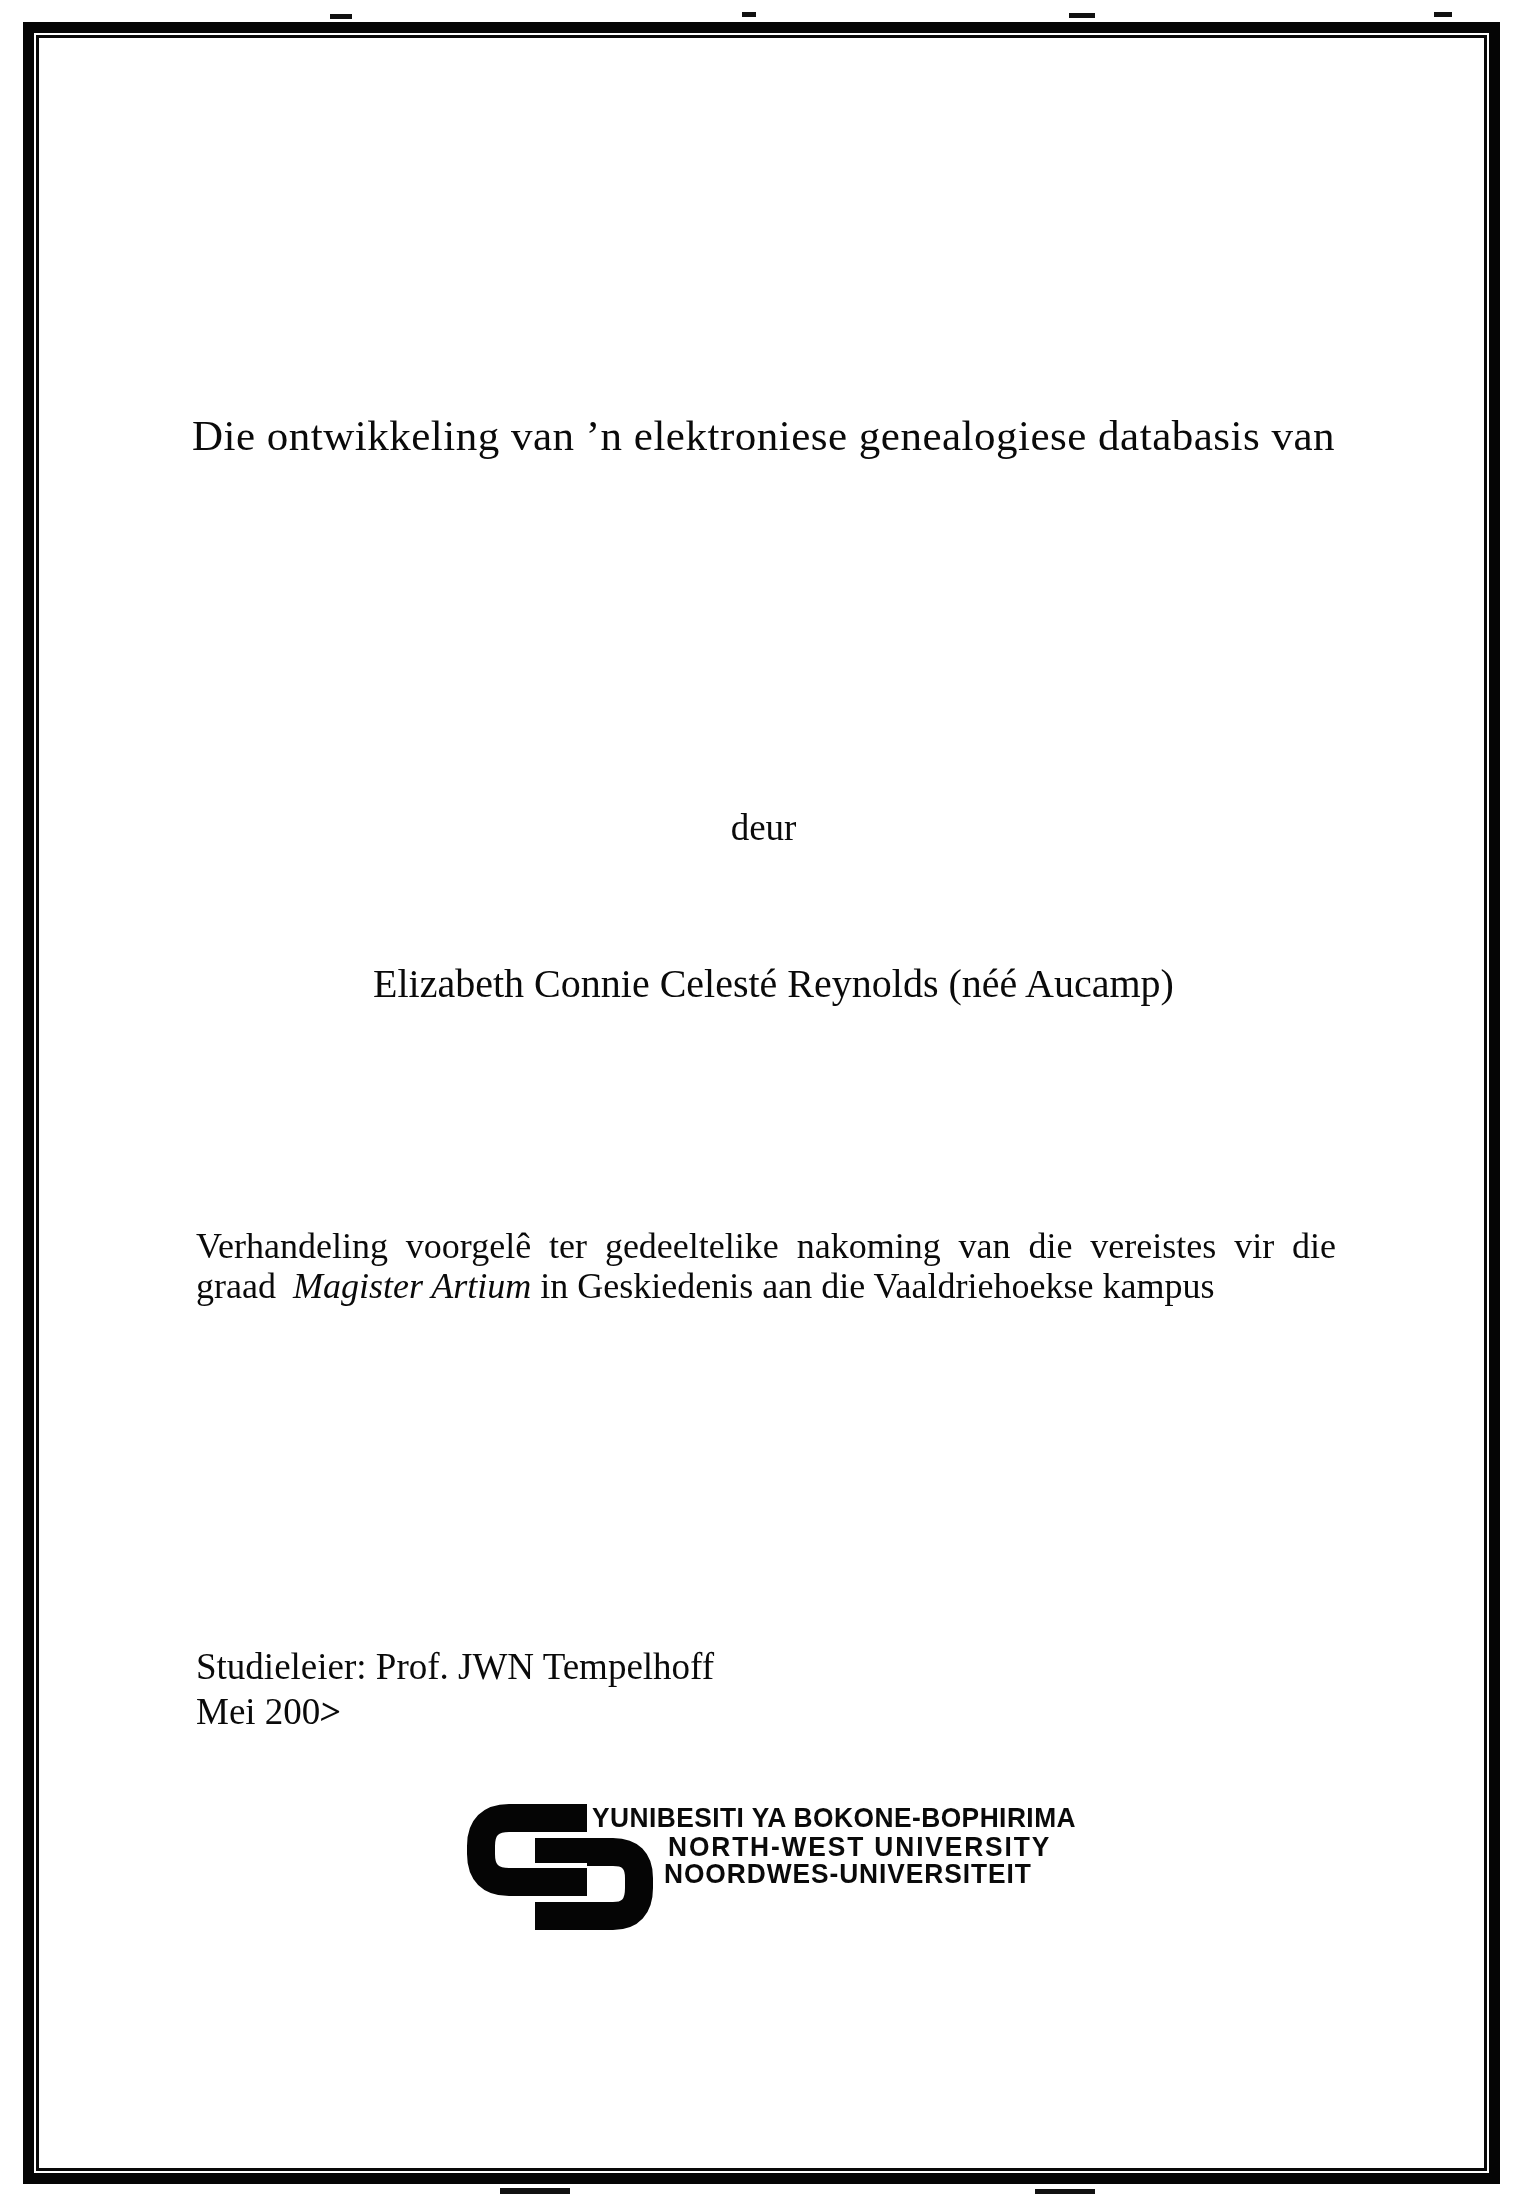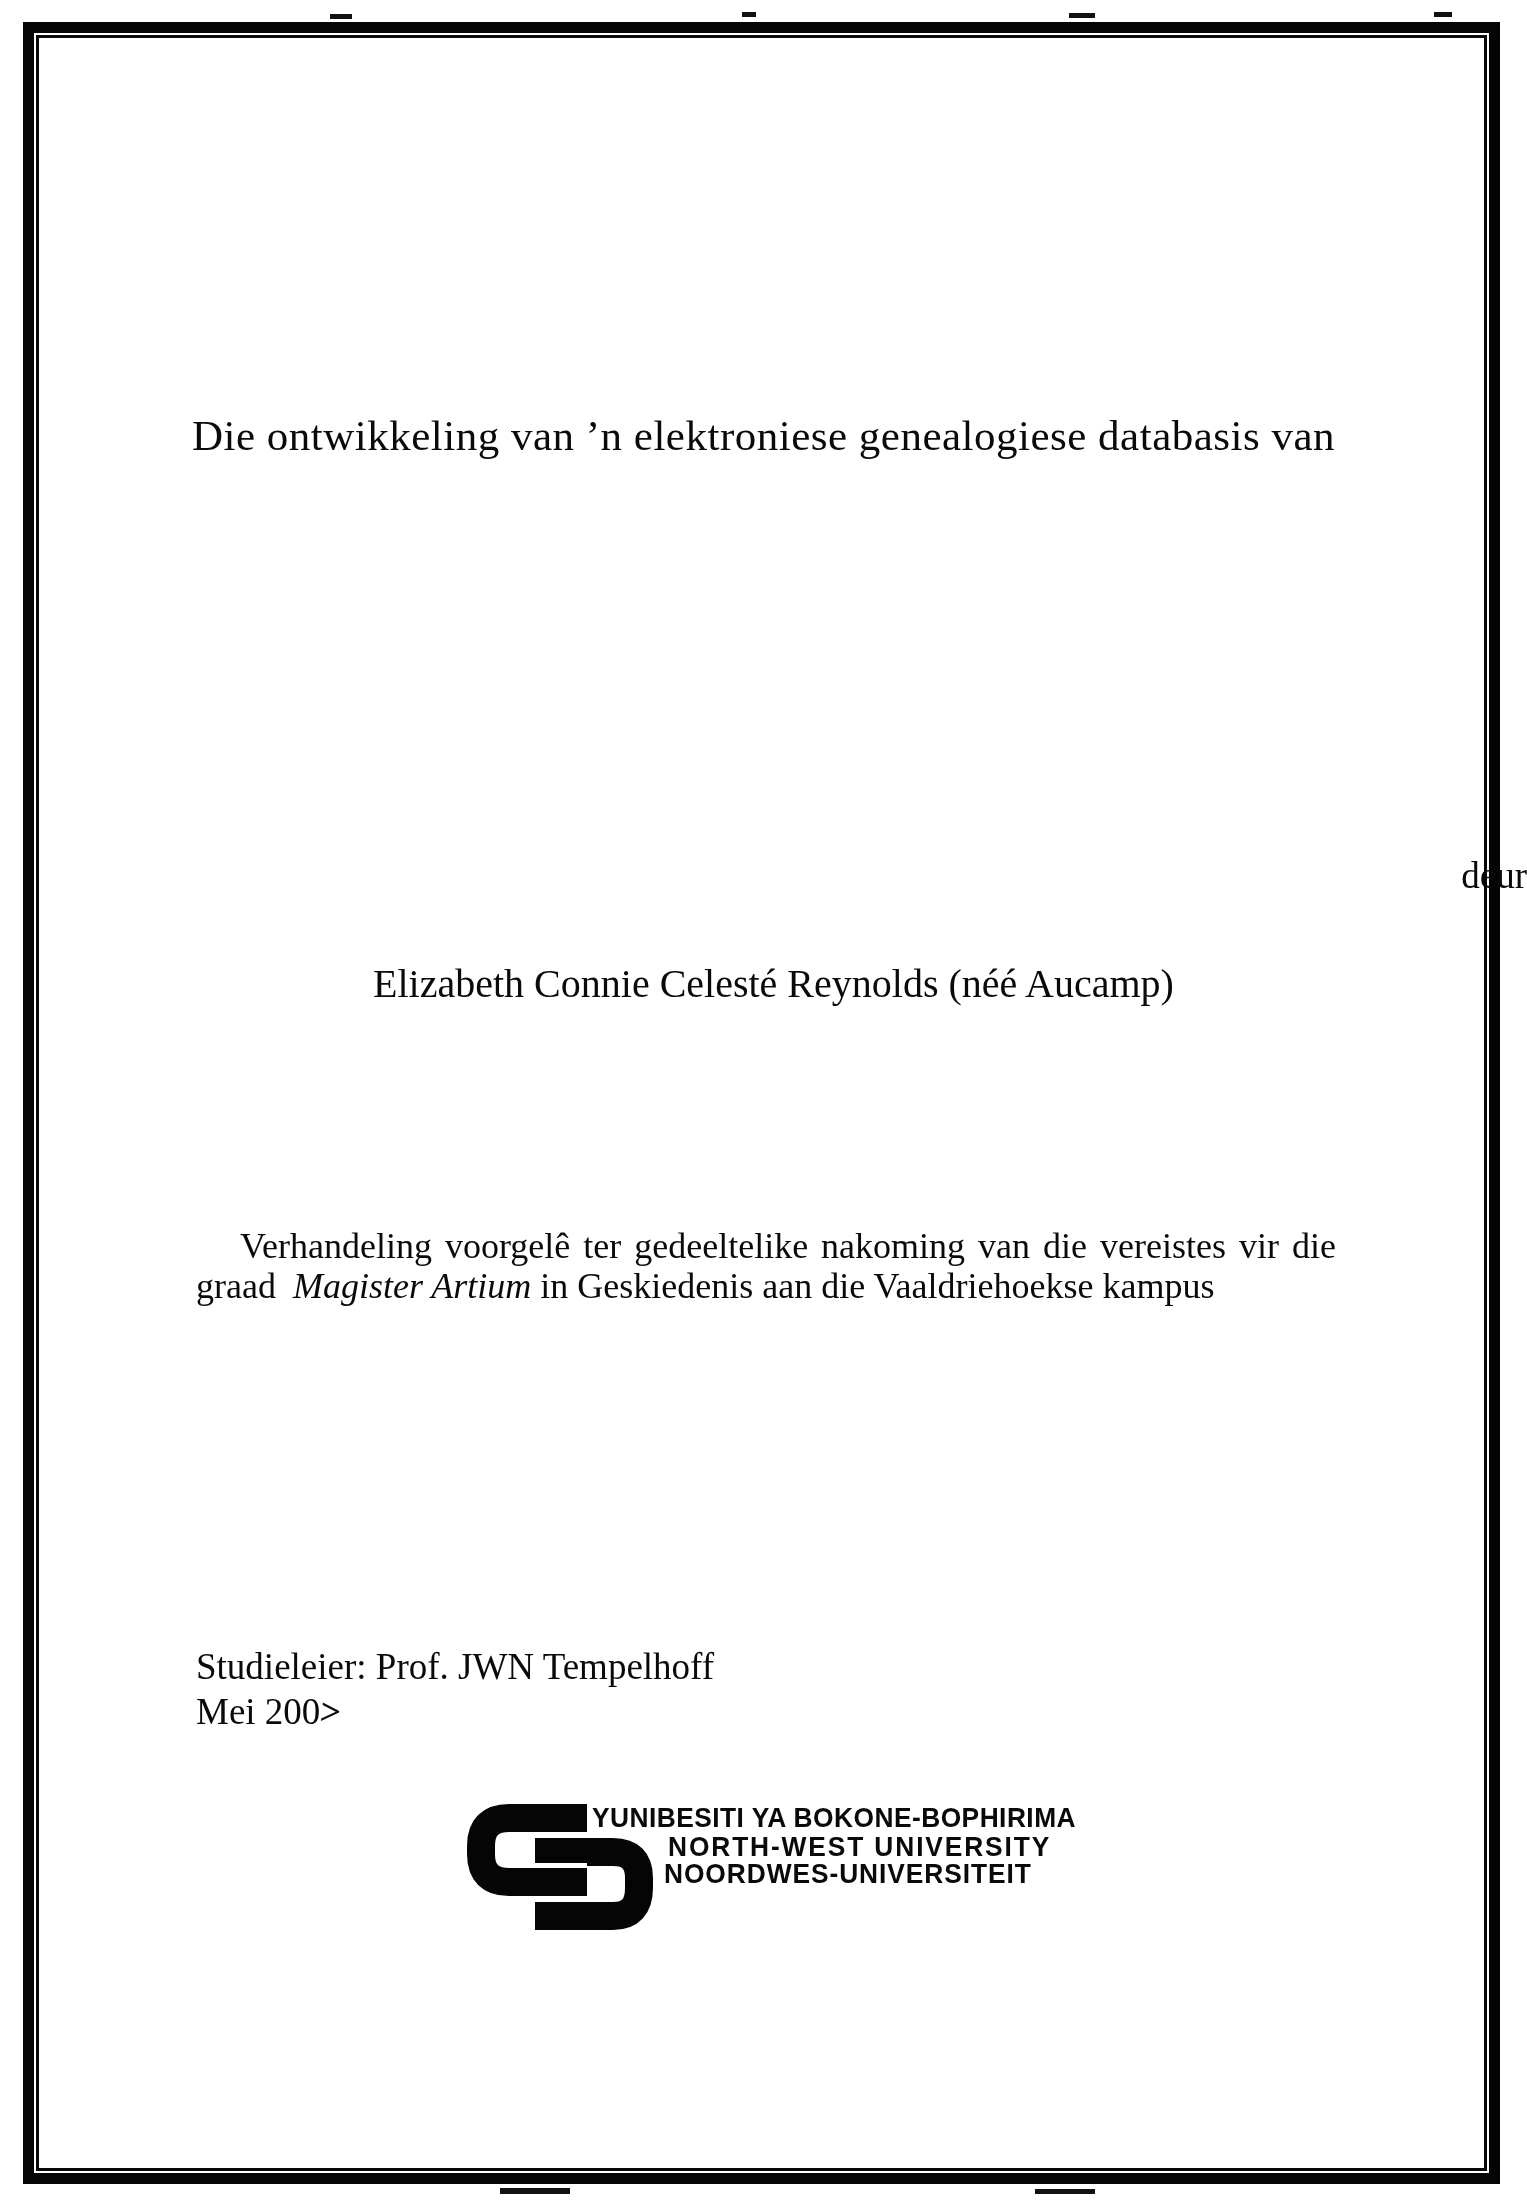--- a/index.html
+++ b/index.html
@@ -27,39 +27,38 @@
     position: absolute;
     left: 60px; right: 60px; top: 396px;
     text-align: center;
     font-size: 43px;
     line-height: 80px;
     letter-spacing: 0.5px;
   }
   .byline {
     position: absolute;
     left: 0; right: 0; top: 806px;
-    text-align: right;
+    text-align: center;
     font-size: 37px;
-    margin-top: 48px;
   }
   .author {
     position: absolute;
     left: 0; right: 0; top: 960px;
     text-align: center;
     font-size: 40px;
     transform: translateX(10px);
   }
   .statement {
     position: absolute;
     left: 196px; top: 1226px;
     width: 1140px;
     font-size: 36px;
     line-height: 40px;
   }
-  .stmt-line1 { text-align: justify; text-align-last: justify; margin-left: 44px; }
+  .stmt-line1 { text-align: justify; text-align-last: justify; }
   .stmt-italic { font-style: italic; margin-left: 8px; }
   .supervisor-block {
     position: absolute;
     left: 196px; top: 1644px;
     font-size: 37px;
     line-height: 45px;
   }
   .date-glyph { font-weight: bold; display: inline-block; transform: skewX(-6deg); }
   .logo-block { position: absolute; left: 465px; top: 1800px; width: 620px; height: 145px; }
   .logo-mark { position: absolute; left: 0; top: 3px; }

